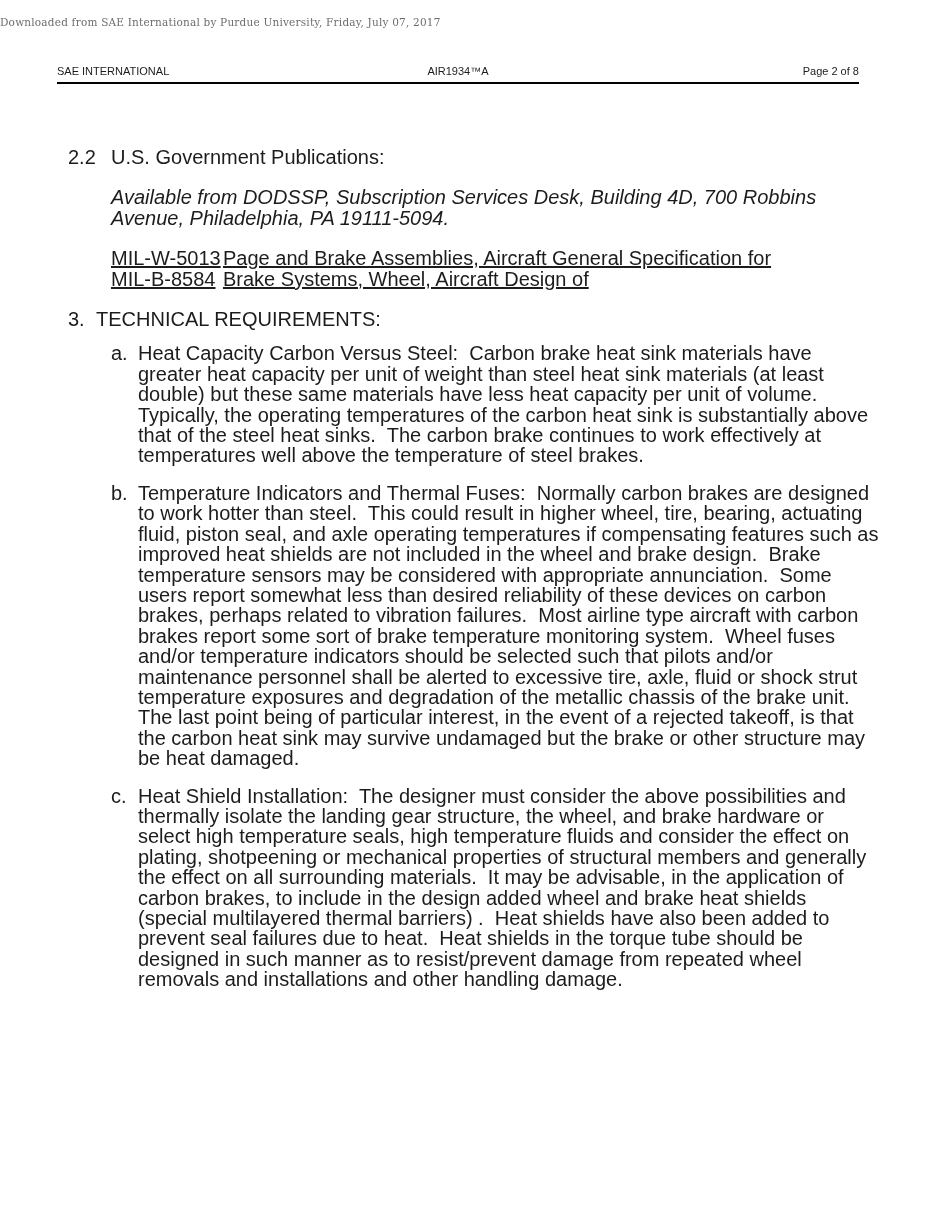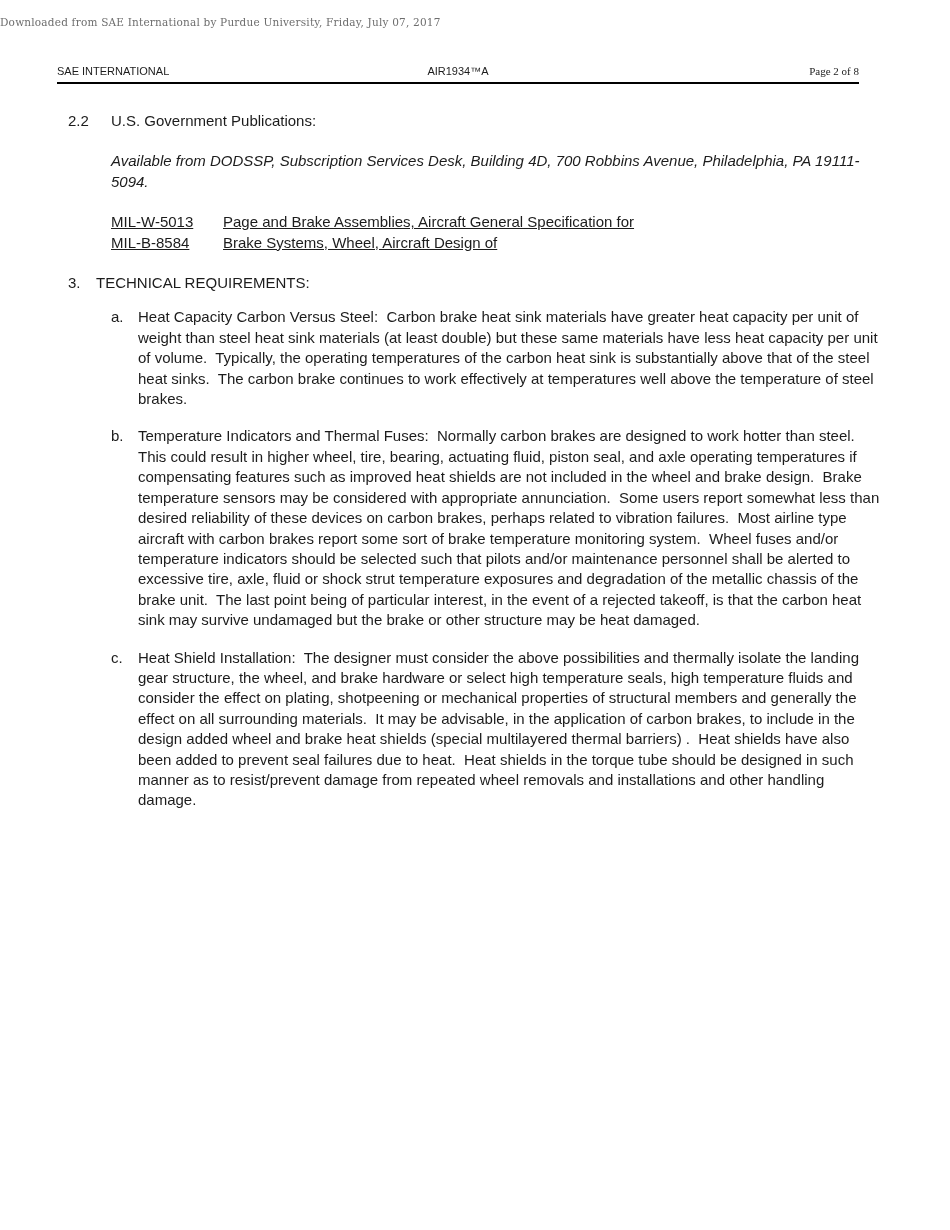--- a/index.html
+++ b/index.html
@@ -25,25 +25,25 @@
   }
   .header {
     display: flex;
     margin: 37px 91px 0 57px;
     padding-bottom: 5px;
     border-bottom: 2px solid #000000;
     font-size: 11px;
   }
   .header .h-left   { flex: 1; text-align: left; }
   .header .h-center { flex: 1; text-align: center; }
-  .header .h-right  { flex: 1; text-align: right; font-family: Liberation Serif, serif; }
+  .header .h-right  { flex: 1; text-align: right; }
 
   .doc-body {
-    padding: 27px 70px 0 68px;
-    font-size: 15px;
+    padding: 63px 70px 0 68px;
+    font-size: 20px;
     line-height: 20.4px;
   }
   .row {
     display: flex;
     align-items: baseline;
   }
   .num {
     flex: 0 0 43px;
   }
   .num3 {

